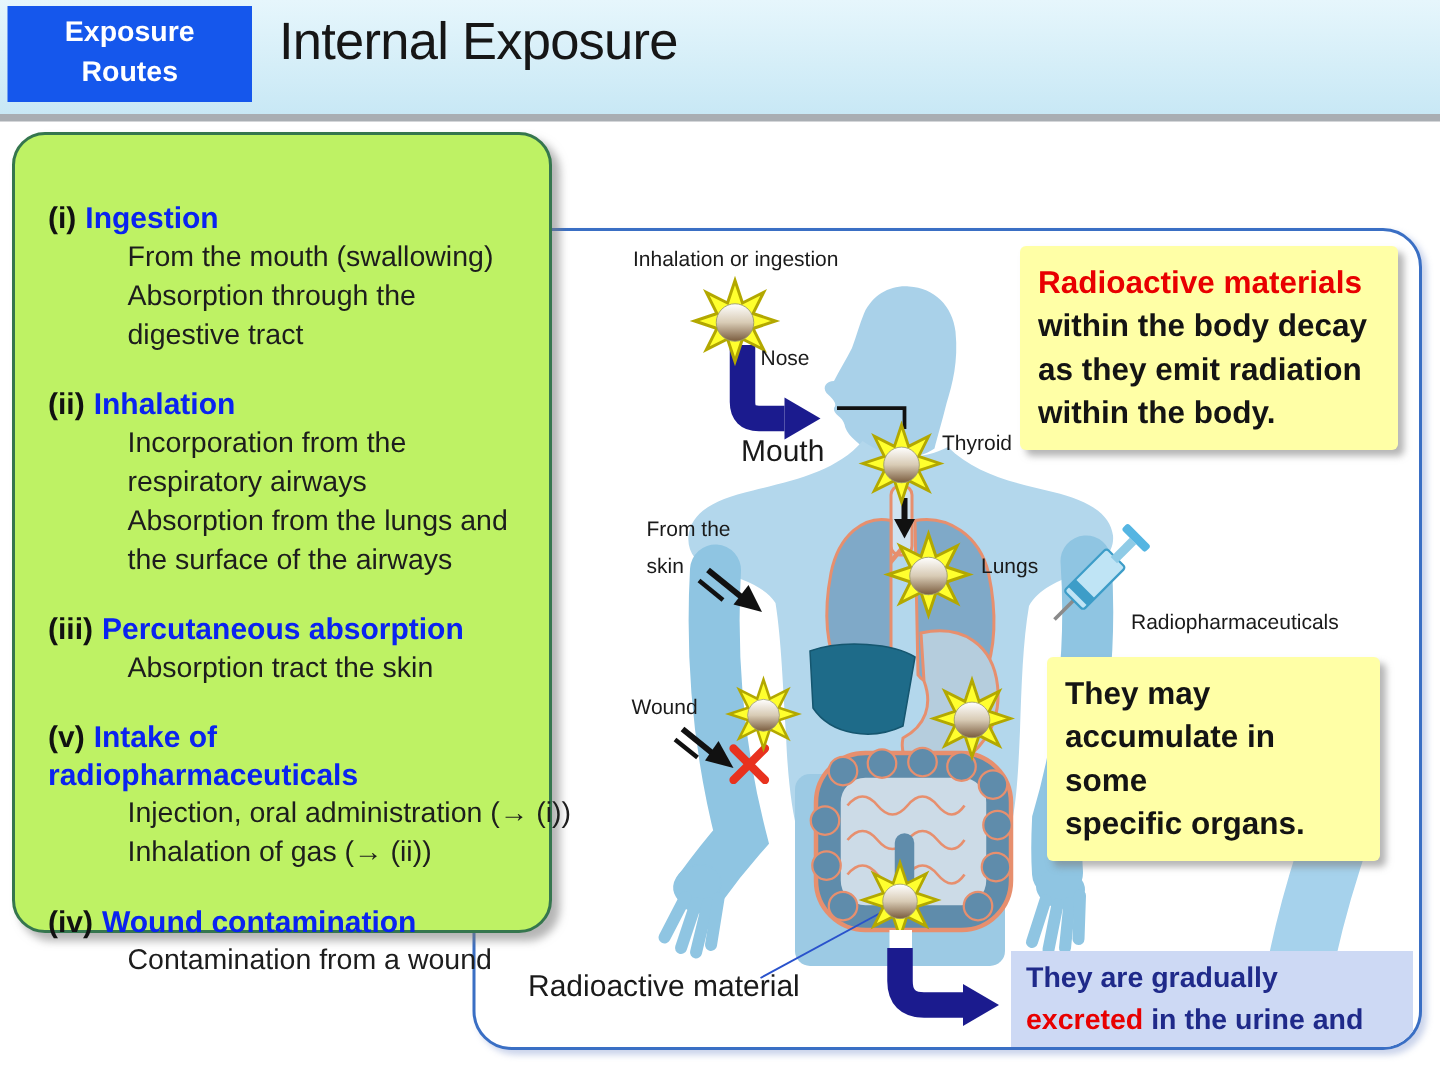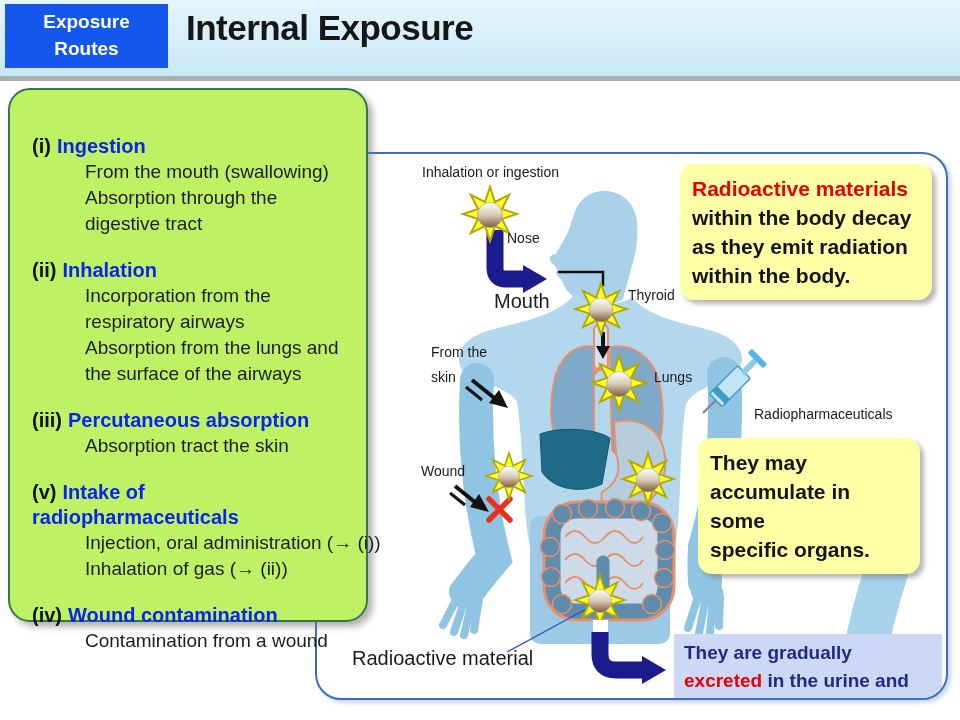--- a/index.html
+++ b/index.html
@@ -7,21 +7,21 @@
          font-family:"Liberation Sans",sans-serif;}
 
   
   .header{position:absolute;left:0;top:0;width:960px;height:76px;
           background:linear-gradient(#e6f6fc,#c8e8f5);
           border-bottom:5px solid #a9aeb3;}
   .tab{position:absolute;left:5px;top:4px;width:163px;height:64px;
        background:#1557ec;color:#fff;font-weight:bold;font-size:19px;line-height:1.4;
        display:flex;align-items:center;justify-content:center;text-align:center;padding:0 14px;box-sizing:border-box;}
   .page-title{position:absolute;left:186px;top:0;height:56px;display:flex;align-items:center;
-       font-size:35px;font-weight:bold;color:#161616;letter-spacing:-0.5px;}
+       font-size:35px;font-weight:normal;color:#161616;letter-spacing:-0.5px;}
 
   
   .routes-panel{position:absolute;left:8px;top:88px;width:360px;height:534px;
        background:#bef264;border:2px solid #35764e;border-radius:22px;
        box-shadow:5px 5px 6px rgba(120,120,120,.55);z-index:3;
        padding:44px 14px 11px 22px;box-sizing:border-box;}
   .route-item{margin-top:21px;}
   .route-item:first-child{margin-top:0;}
   .route-heading{font-size:20px;font-weight:bold;line-height:25px;color:#111;}
   .route-num{margin-right:6px;color:#111;}
@@ -31,21 +31,21 @@
 
   
   .diagram-panel{position:absolute;left:315px;top:152px;width:633px;height:548px;
        background:#fff;border:2px solid #3a6fc4;border-radius:26px;
        box-shadow:3px 3px 4px rgba(140,160,210,.45);z-index:1;overflow:hidden;box-sizing:border-box;}
   .diagram-panel svg{position:absolute;left:0;top:0;}
 
   .dlabel{position:absolute;font-size:14px;color:#1a1a1a;white-space:nowrap;}
   .dlabel.wrap{white-space:normal;}
 
-  .callout{position:absolute;background:#ffffa6;border-radius:14px;
+  .callout{position:absolute;background:#ffffa6;border-radius:4px;
        box-shadow:4px 4px 5px rgba(120,120,120,.55);
        font-weight:bold;font-size:21px;line-height:29px;color:#141414;
        padding:10px 12px;box-sizing:border-box;}
   .callout .red{color:#e80000;}
 
   .excrete-box{position:absolute;background:#cdd9f4;color:#1f2a8a;
        font-weight:bold;font-size:19px;line-height:28px;padding:5px 10px;box-sizing:border-box;}
   .excrete-box .red{color:#e80000;}
 </style>
 </head>

